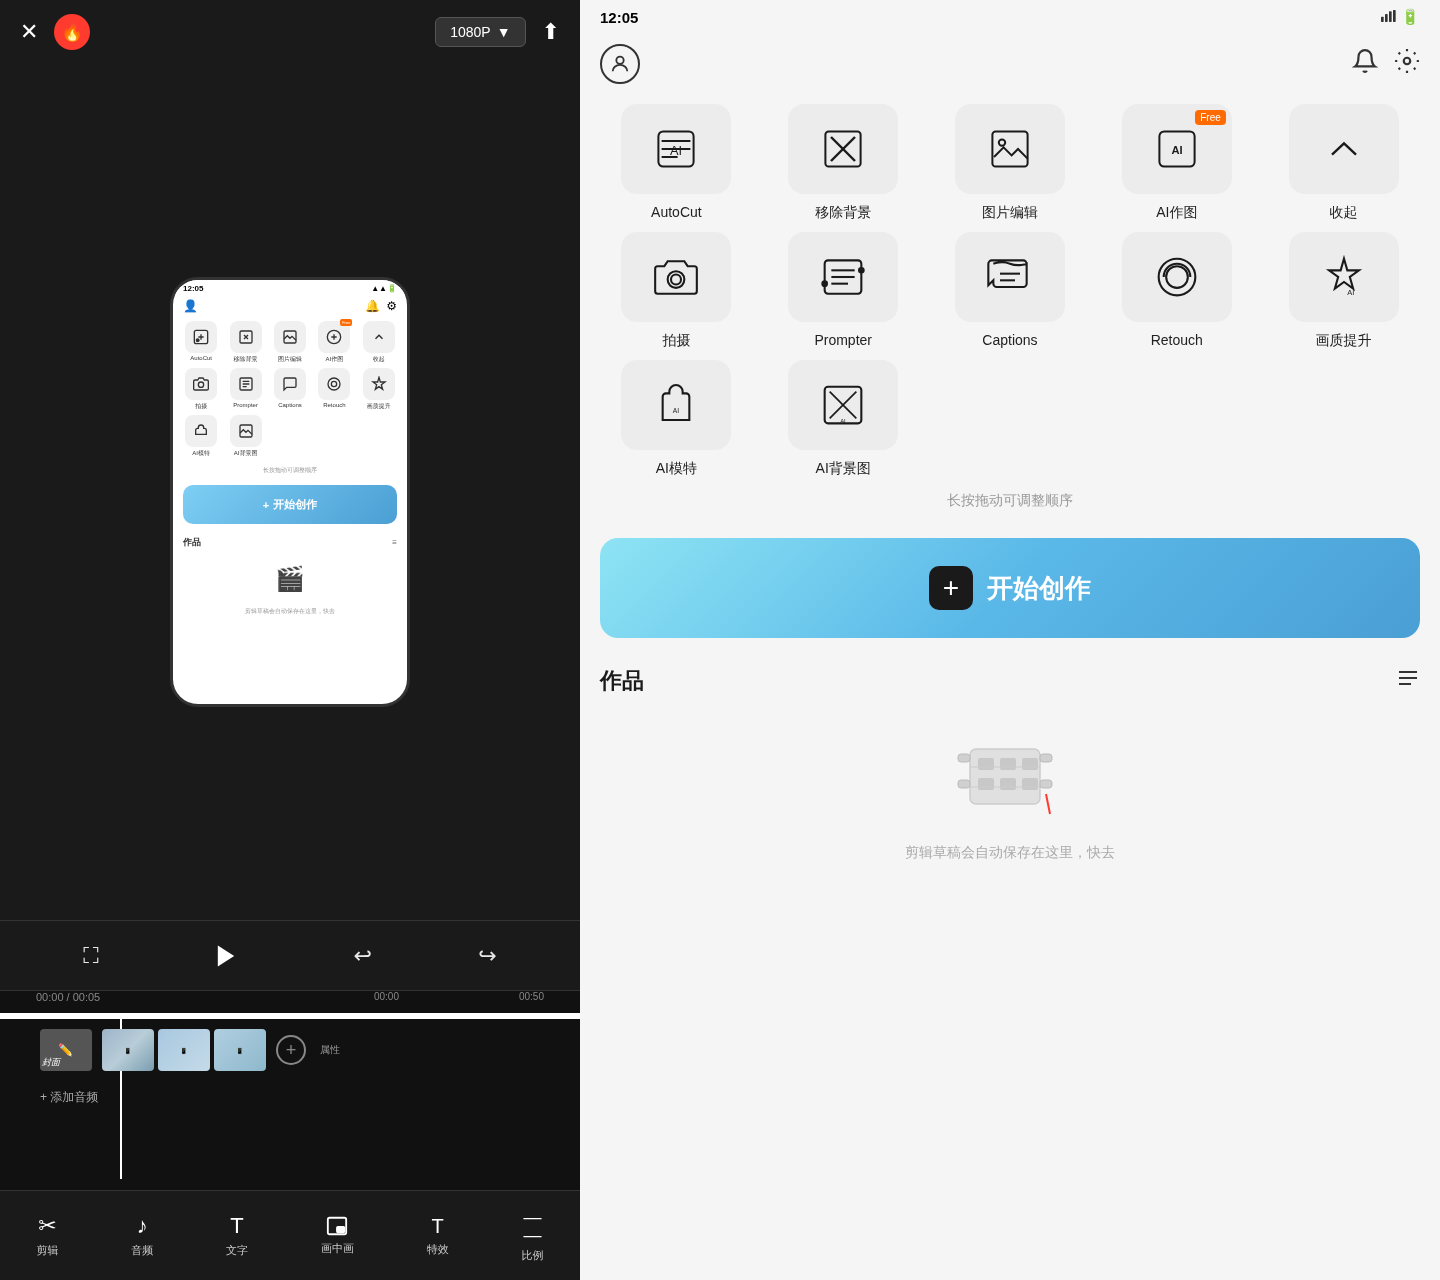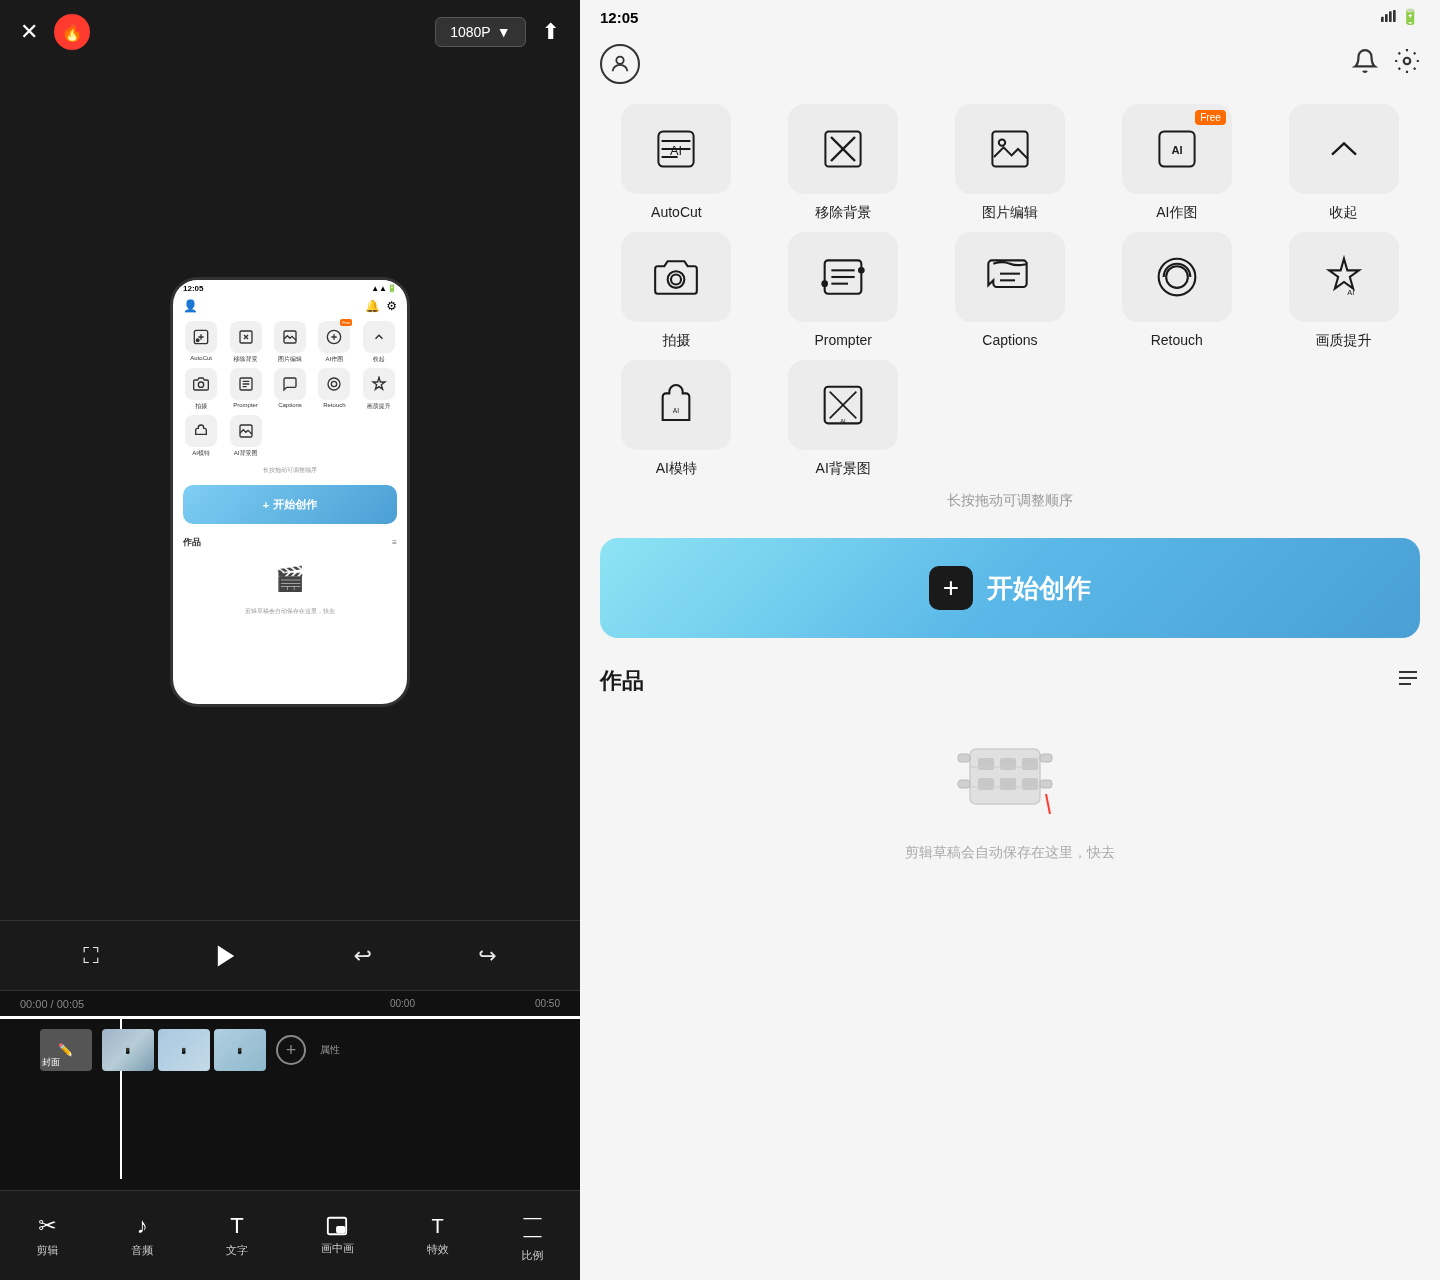--- a/index.html
+++ b/index.html
@@ -232,23 +232,22 @@
     .timeline-area {
       height: 200px;
       background: #111;
       border-top: 1px solid #333;
     }
 
     .timeline-ruler {
       height: 28px;
       background: #111;
       display: flex;
-      align-items: center;
-      padding: 0 20px;
-      border-bottom: 3px solid #ffffff;
+      padding: 0 36px;
+      border-bottom: 6px solid #ffffff;
     }
 
     .timeline-time {
       color: #888;
       font-size: 11px;
       flex: 1;
     }
 
     .timeline-ruler-marks {
       display: flex;
@@ -298,20 +297,21 @@
       align-items: center;
       justify-content: center;
     }
 
     .cover-label {
       font-size: 9px;
       color: #fff;
       position: absolute;
       bottom: 2px;
       left: 2px;
+      font-style: italic;
     }
 
     .cover-icon-overlay {
       font-size: 12px;
       color: #fff;
     }
 
     .add-clip-btn {
       width: 30px;
       height: 30px;
@@ -756,20 +756,23 @@
           </div>
           <div class="video-clip">
             <div class="video-thumb-content" style="font-size:6px;background:linear-gradient(135deg,#a8c8e0,#c5dae8);">📱</div>
           </div>
           <div class="video-clip">
             <div class="video-thumb-content" style="font-size:6px;background:linear-gradient(135deg,#b0cfe0,#8fb8cc);">📱</div>
           </div>
         </div>
         <div class="add-clip-btn">+</div>
         <span style="font-size:10px;color:#999;margin-left:4px;">属性</span>
+      </div>
+      <div class="add-audio-row">
+        <div class="add-audio-btn">+ 添加音频</div>
       </div>
     </div>
   </div>
 
   <div class="bottom-toolbar">
     <div class="tool-item">
       <span class="tool-icon">✂</span>
       <span class="tool-label">剪辑</span>
     </div>
     <div class="tool-item">

